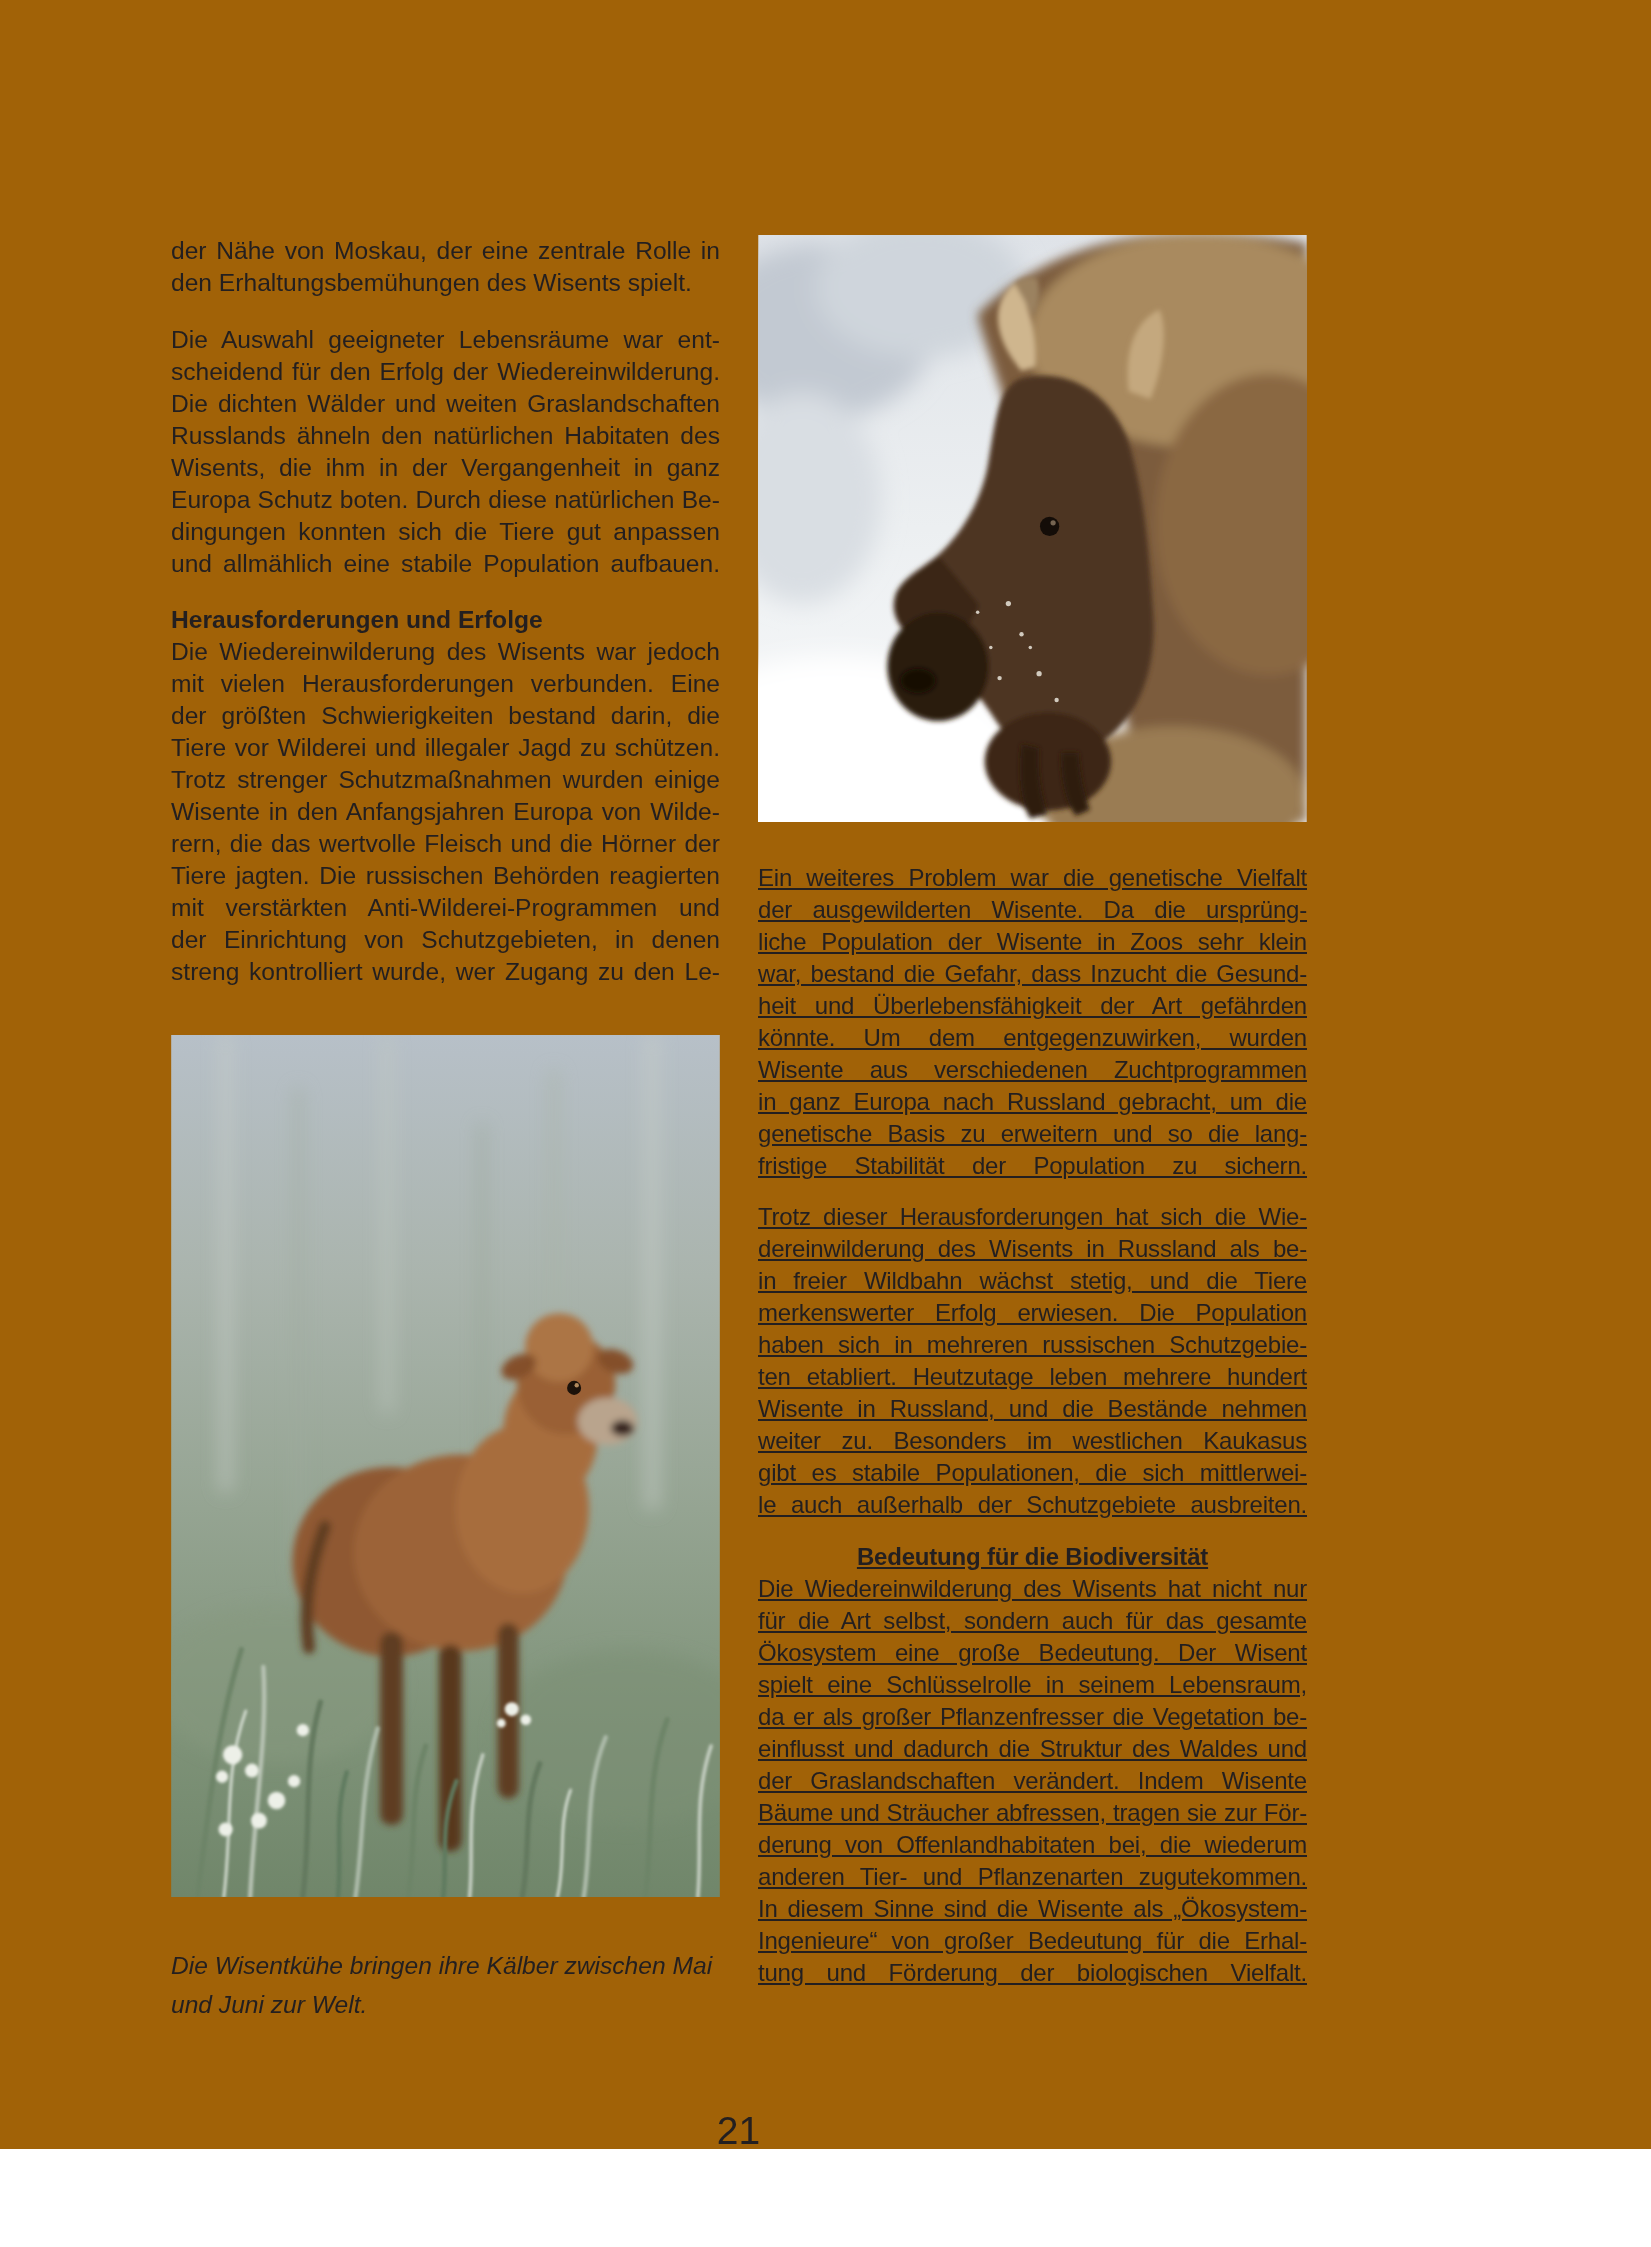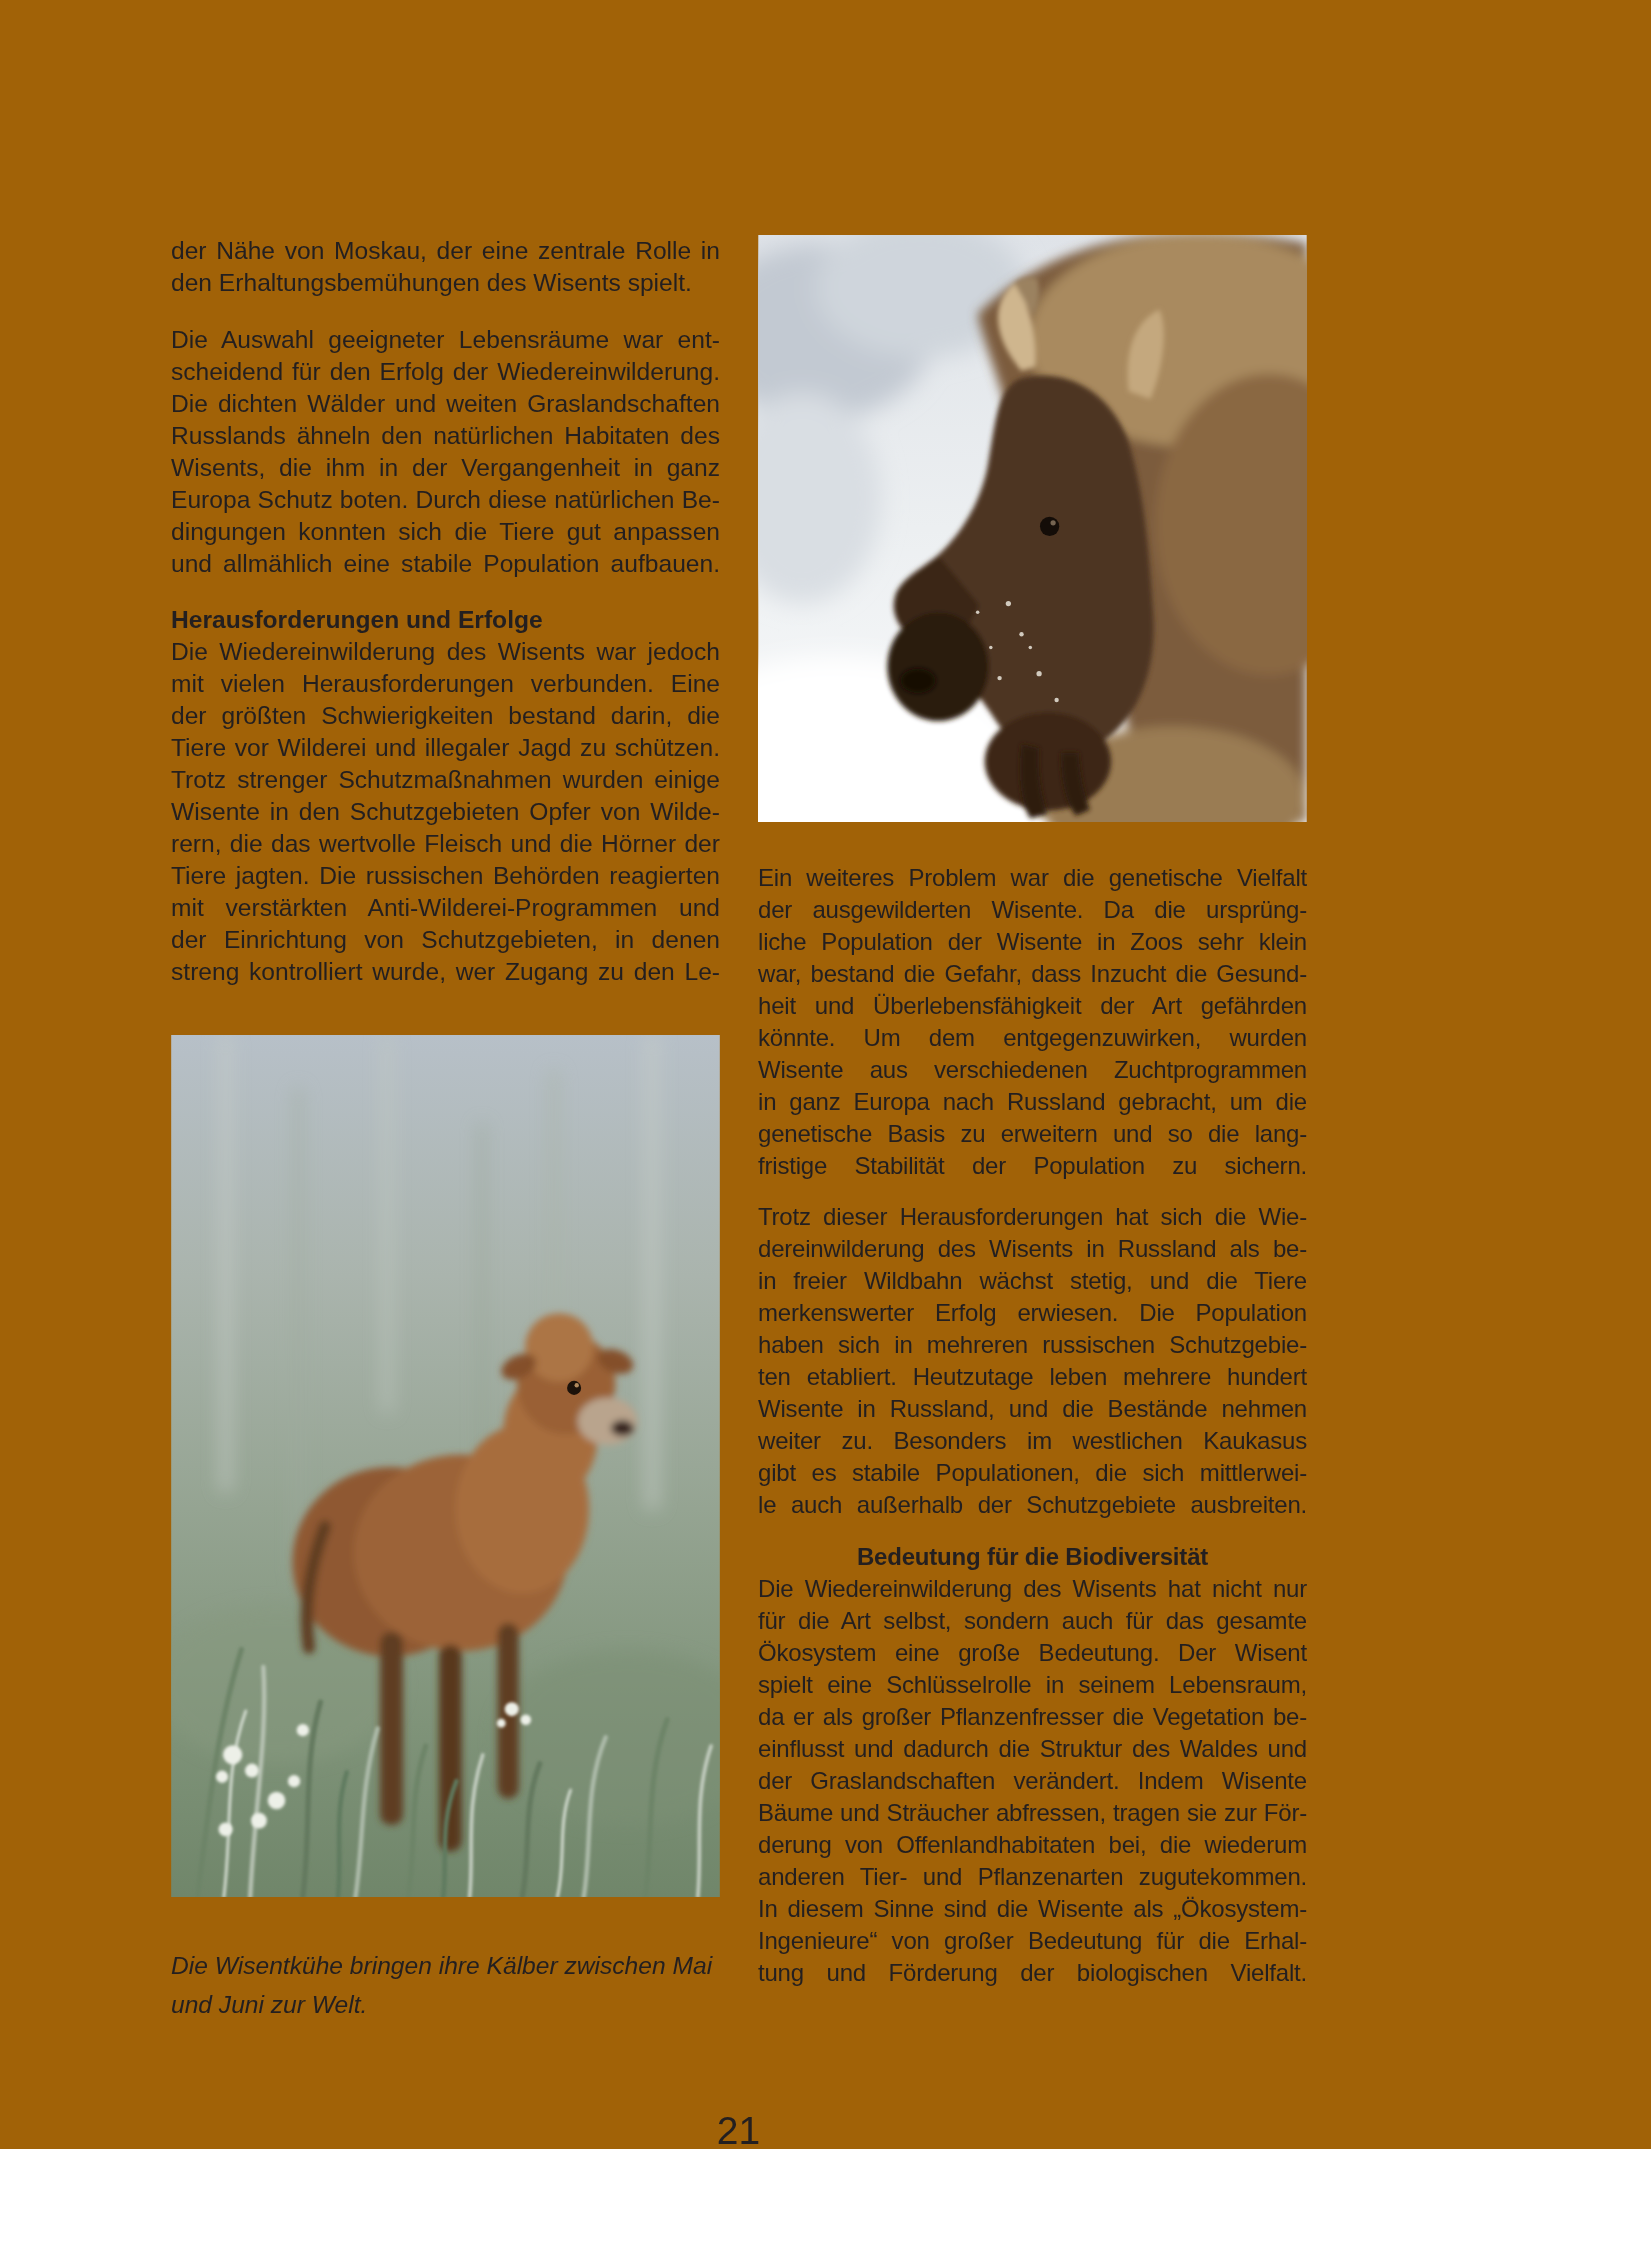--- a/index.html
+++ b/index.html
@@ -3,21 +3,21 @@
 <meta charset="utf-8">
 <title>Dokumentseite</title>
 <style>
   html,body{margin:0;padding:0;background:#ffffff;}
   .page{
     position:relative;width:1651px;height:2149px;background:#a16207;
     font-family:"Liberation Sans",sans-serif;color:#231f20;overflow:hidden;
   }
   .col{position:absolute;width:549px;}
   #col-left{left:171px;top:235px;}
-  #col-right{left:758px;top:235px;}
+  #col-right{left:758px;top:235px;text-decoration:underline;}
 
   .para{font-size:24.6px;line-height:32px;margin:0 0 24.6px 0;}
   #col-right .para{font-size:24px;letter-spacing:-0.2px;margin:0 0 19.3px 0;}
   .para:last-child{margin-bottom:0;}
   .line{text-align:justify;text-align-last:justify;}
   .line.last-left{text-align-last:left;}
 
   .heading{font-weight:bold;font-size:24.6px;line-height:32px;margin:1.8px 0 0 0;}
   #col-right .heading{font-size:24px;letter-spacing:-0.2px;margin:12.3px 0 0 0;text-align:center;}
 
@@ -55,21 +55,21 @@
           <div class="line">dingungen konnten sich die Tiere gut anpassen</div>
           <div class="line">und allmählich eine stabile Population aufbauen.</div>
         </div>
         <div class="heading">Herausforderungen und Erfolge</div>
         <div class="para">
           <div class="line">Die Wiedereinwilderung des Wisents war jedoch</div>
           <div class="line">mit vielen Herausforderungen verbunden. Eine</div>
           <div class="line">der größten Schwierigkeiten bestand darin, die</div>
           <div class="line">Tiere vor Wilderei und illegaler Jagd zu schützen.</div>
           <div class="line">Trotz strenger Schutzmaßnahmen wurden einige</div>
-          <div class="line">Wisente in den Schutzgebieten Opfer von Wilde-</div>
+          <div class="line">Wisente in den Anfangsjahren Europa von Wilde-</div>
           <div class="line">rern, die das wertvolle Fleisch und die Hörner der</div>
           <div class="line">Tiere jagten. Die russischen Behörden reagierten</div>
           <div class="line">mit verstärkten Anti-Wilderei-Programmen und</div>
           <div class="line">der Einrichtung von Schutzgebieten, in denen</div>
           <div class="line">streng kontrolliert wurde, wer Zugang zu den Le-</div>
         </div>
       </div>
 
     <figure class="calf-figure" role="img" aria-label="Wisentkalb mit rotbraunem Fell steht in einer nebligen Graswiese">
       <svg viewBox="0 0 625 982" width="549" height="862">

